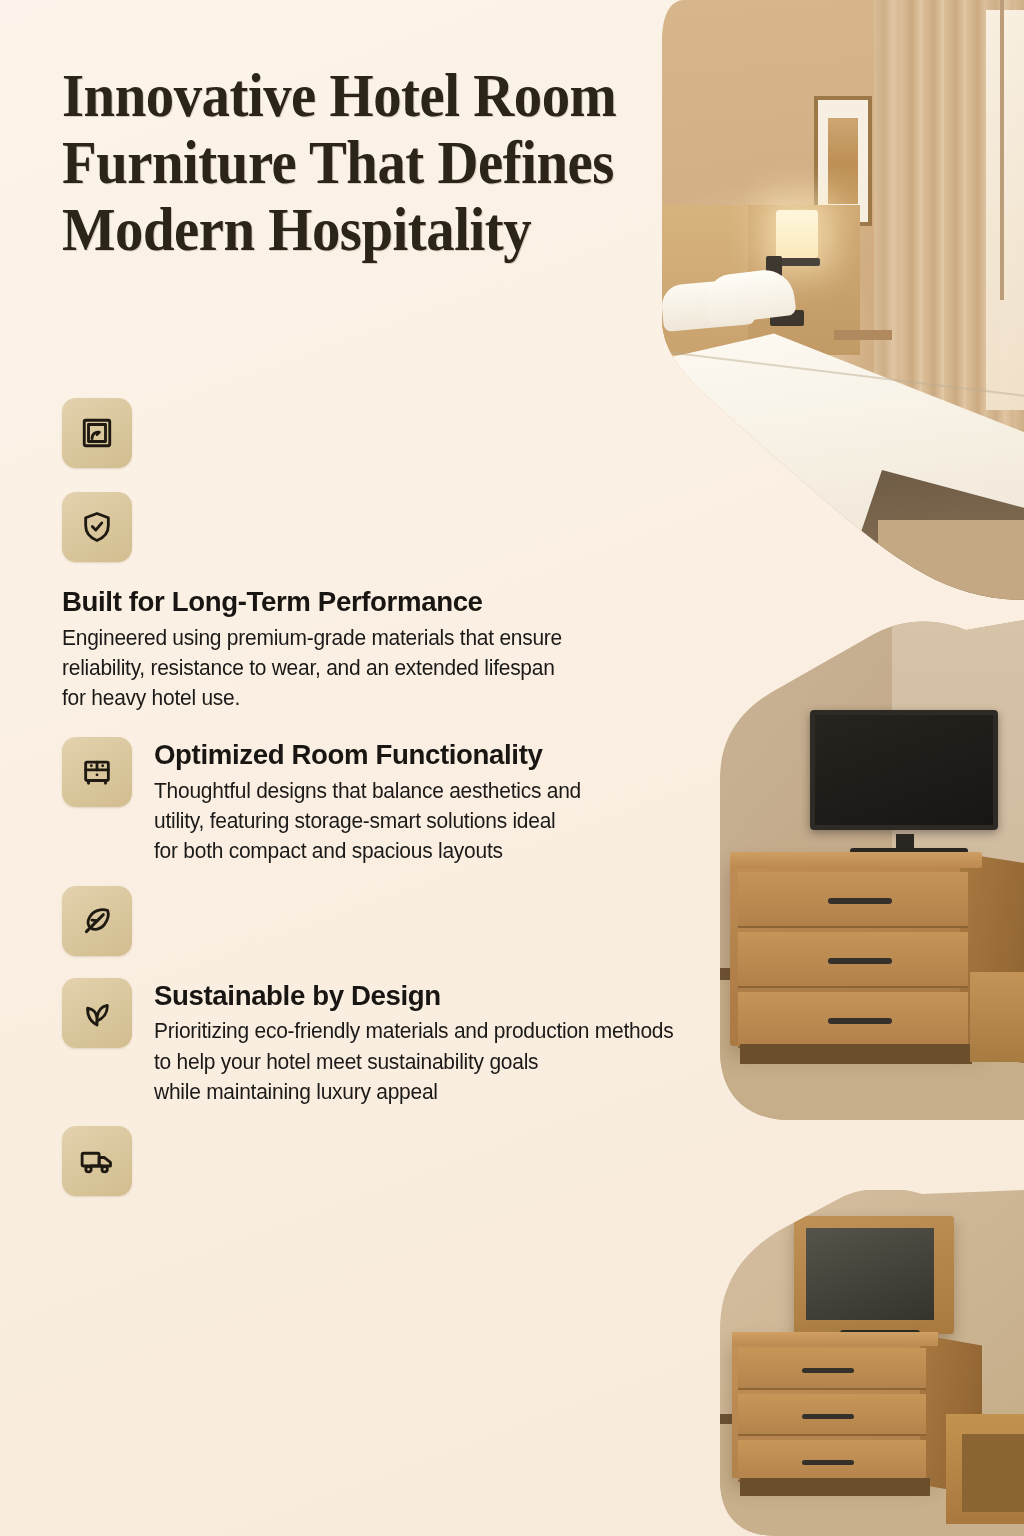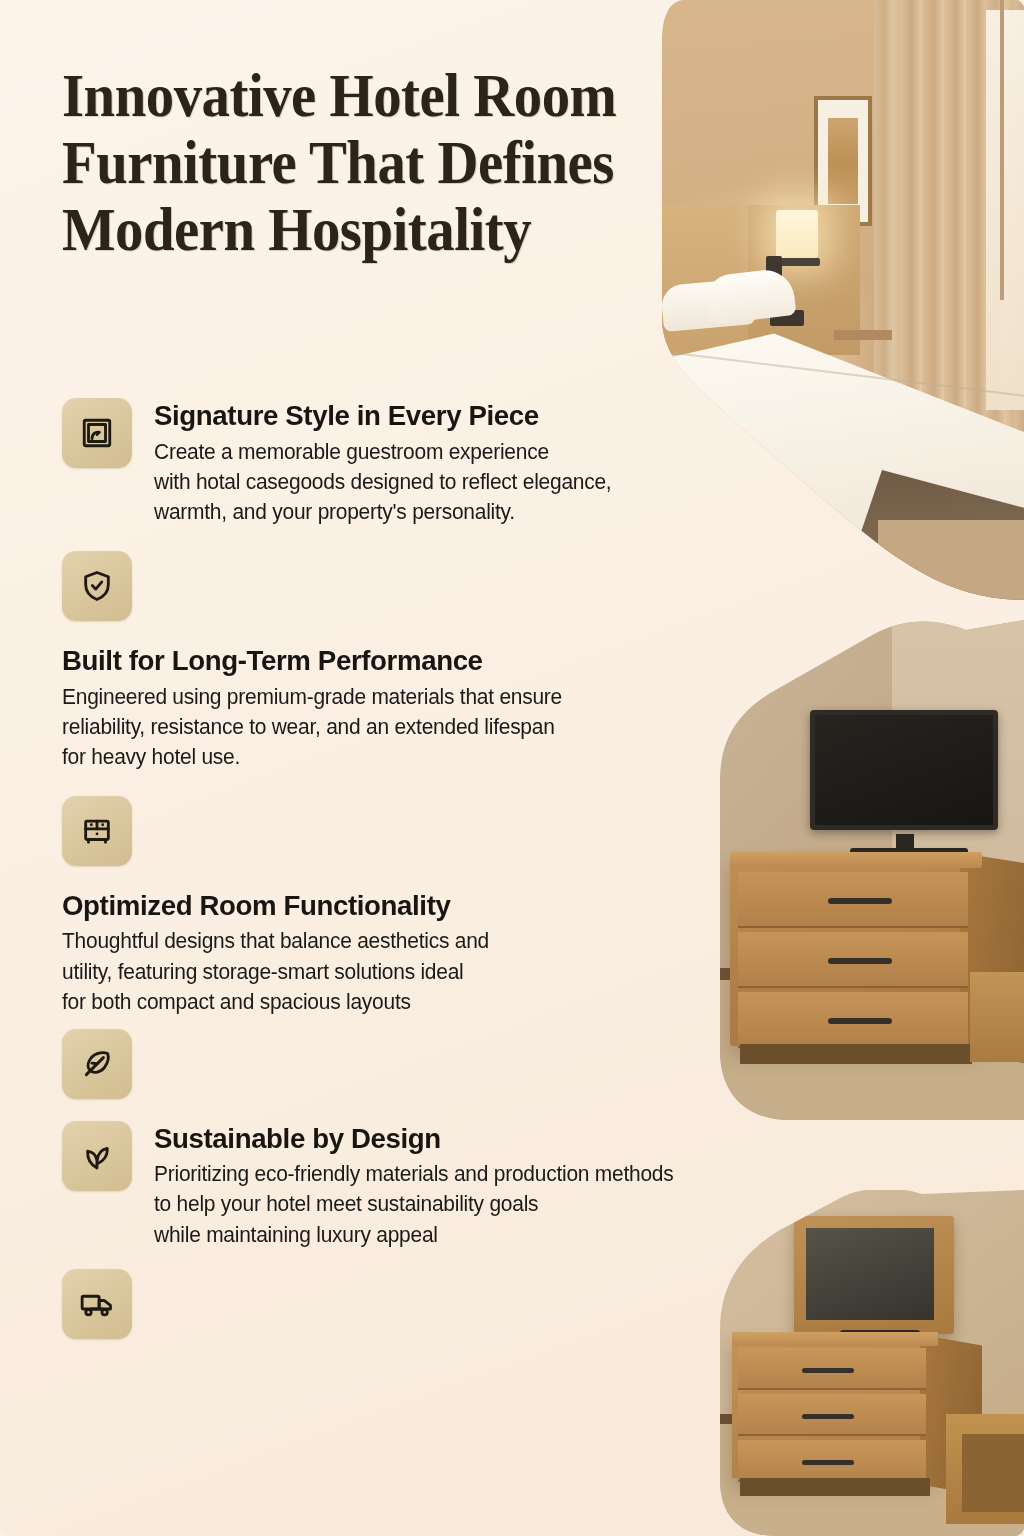--- a/index.html
+++ b/index.html
@@ -9,21 +9,20 @@
     background:#FBF1E6;
     font-family:"Liberation Sans", sans-serif;
     overflow:hidden;
   }
 
   #poster {
     position:relative;
     width:1024px; height:1536px;
     background:linear-gradient(160deg,#FCF4EA 0%,#FAEFE2 45%,#F8EADA 100%);
     overflow:hidden;
-    border-radius:9px;
   }
 
   
   .photo { position:absolute; overflow:hidden; }
 
   
   #photo-bedroom {
     top:0; left:648px; width:376px; height:600px;
     clip-path: path("M 36 0 L 376 0 L 376 600 L 376 600 C 300 600 250 560 200 520 C 140 470 96 430 58 395 C 28 367 14 345 14 318 L 14 40 C 14 16 22 0 36 0 Z");
   }
@@ -174,21 +173,21 @@
     color:#1B1A19;
     letter-spacing:-0.25px;
     white-space:pre-line;
     transform:scaleX(0.975);
     transform-origin:left top;
   }
 
   
   .feature:nth-child(1){ margin-bottom:24px; }
   .feature:nth-child(2){ margin-bottom:24px;flex-direction:column; }
-  .feature:nth-child(3){ margin-bottom:12px;flex-direction:column; }
+  .feature:nth-child(3){ margin-bottom:20px; }
   .feature:nth-child(4){ margin-bottom:22px; }
   .feature:nth-child(5){ margin-bottom:19px; }
   .feature:nth-child(6) .feat-title{ line-height:1.26; }
 </style>
 </head>
 <body>
 
 <div id="poster">
 
   <div class="photo" id="photo-bedroom">
@@ -264,26 +263,20 @@
 
     <div class="feature">
       <div class="feat-icon">
         <svg viewBox="0 0 24 24">
           <rect x="3" y="3" width="18" height="18" rx="1"></rect>
           <rect x="6" y="6" width="12" height="12"></rect>
           <path d="M8.5 16 C8.5 12.5 11 11 13.5 11.5"></path>
           <path d="M13.5 11.5 L12 13"></path>
         </svg>
       </div>
-      <div class="feat-body">
-        <div class="feat-title">Signature Style in Every Piece</div>
-        <div class="feat-desc">Create a memorable guestroom experience
-with hotal casegoods designed to reflect elegance,
-warmth, and your property's personality.</div>
-      </div>
     </div>
 
     <div class="feature">
       <div class="feat-icon">
         <svg viewBox="0 0 24 24">
           <path d="M12 2.5 L20 5.5 V11 C20 16.2 16.5 19.8 12 21.5 C7.5 19.8 4 16.2 4 11 V5.5 Z"></path>
           <path d="M8.7 11.6 L11.1 14.2 L15.4 9.1"></path>
         </svg>
       </div>
       <div class="feat-body">

